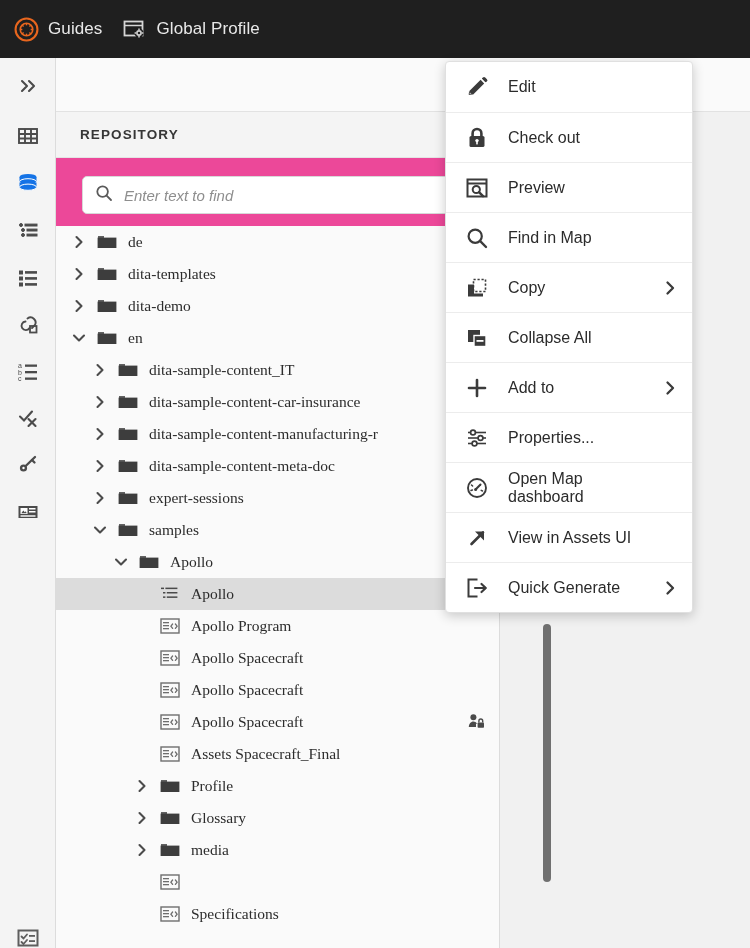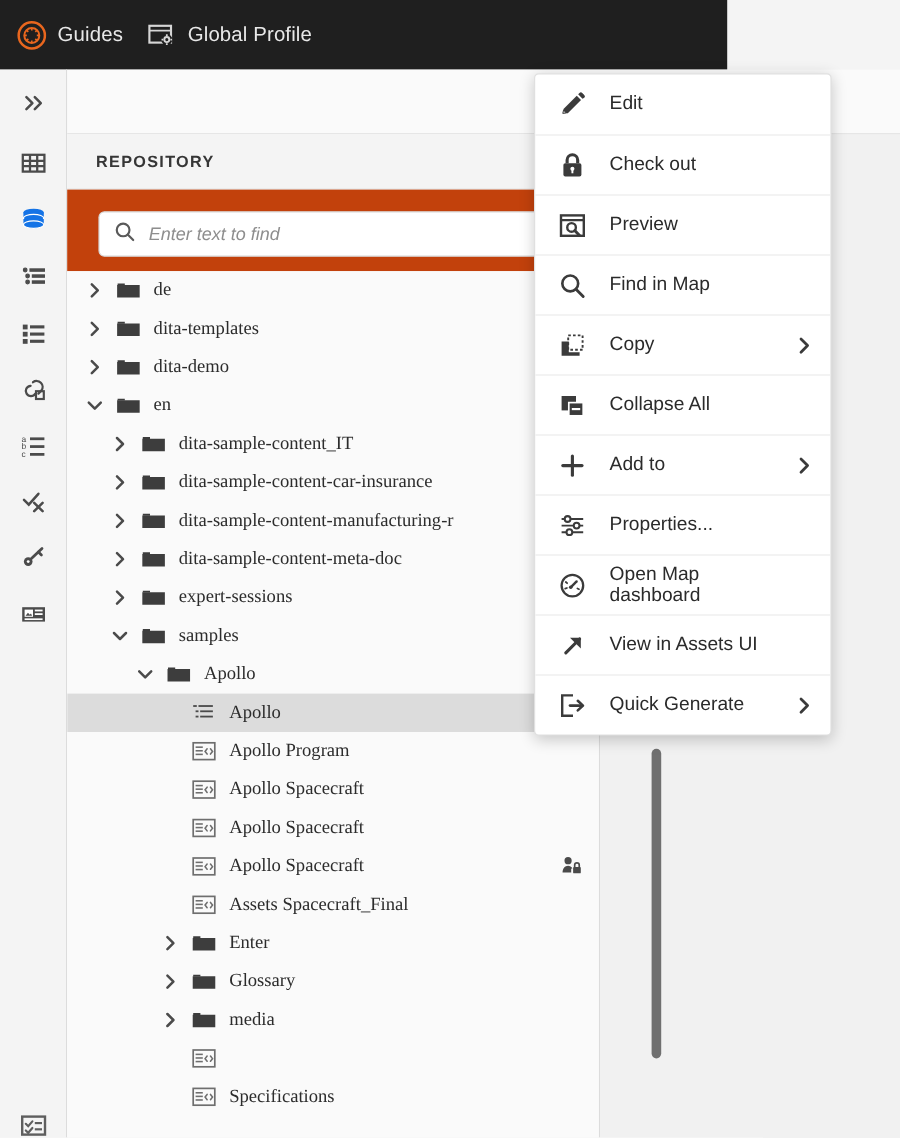--- a/index.html
+++ b/index.html
@@ -6,21 +6,21 @@
   html, body {
     width: 750px; height: 948px;
     font-family: "Liberation Sans", sans-serif;
     background: #f4f4f4;
     overflow: hidden;
   }
   #app { position: relative; width: 750px; height: 948px; }
 
   
   .topbar {
-    position: absolute; left: 0; top: 0; width: 606px; height: 58px;
+    position: absolute; left: 0; top: 0; width: 750px; height: 58px;
     background: #1f1f1f;
     display: flex; align-items: center; gap: 0;
     padding-left: 14px;
   }
   .topbar-group { display: flex; align-items: center; gap: 9px; }
   .topbar-label {
     color: #e8e8e8; font-size: 17px; letter-spacing: .1px;
   }
   .guides-logo { width: 25px; height: 25px; display: block; }
   .profile-icon { width: 25px; height: 20px; display: block; }
@@ -52,21 +52,21 @@
   }
   .repo-header {
     height: 46px; border-bottom: 1px solid #e4e4e4;
     display: flex; align-items: center; padding-left: 24px;
     background: #f4f4f4;
   }
   .repo-header-title {
     font-size: 13.5px; font-weight: bold; color: #363636;
     letter-spacing: 1.1px;
   }
-  .search-wrap { padding: 18px 22px 12px 26px; background: #c2410c; }
+  .search-wrap { padding: 18px 22px 12px 26px; background: #ec4899; }
   .search-box {
     height: 38px; border: 1px solid #d8d8d8; border-radius: 5px;
     background: #fff; display: flex; align-items: center; gap: 11px;
     padding: 0 12px;
   }
   .search-box input {
     border: none; outline: none; flex: 1; font-size: 15px;
     font-family: "Liberation Sans", sans-serif; color: #333;
     background: transparent;
   }
@@ -557,21 +557,21 @@
             <svg width="16" height="16" viewBox="0 0 16 16">
               <path d="M5.5 3 L10.5 8 L5.5 13" fill="none" stroke="#4b4b4b" stroke-width="2.1" stroke-linecap="round" stroke-linejoin="round"></path>
             </svg>
           </span>
           <span class="node-icon" style="margin-left: 8px;">
             <svg width="20" height="18" viewBox="0 0 20 18">
               <path d="M1 3.2 h6 v1.6 h-6 z" fill="#3d3d3d"></path>
               <path d="M0.6 4.6 h18.8 v10.4 h-18.8 z" fill="#3d3d3d"></path>
             </svg>
           </span>
-          <span class="node-label">Enter</span>
+          <span class="node-label">Profile</span>
         </div>
         <div class="tree-row">
           <span class="twisty" style="margin-left: 77px;">
             <svg width="16" height="16" viewBox="0 0 16 16">
               <path d="M5.5 3 L10.5 8 L5.5 13" fill="none" stroke="#4b4b4b" stroke-width="2.1" stroke-linecap="round" stroke-linejoin="round"></path>
             </svg>
           </span>
           <span class="node-icon" style="margin-left: 8px;">
             <svg width="20" height="18" viewBox="0 0 20 18">
               <path d="M1 3.2 h6 v1.6 h-6 z" fill="#3d3d3d"></path>

